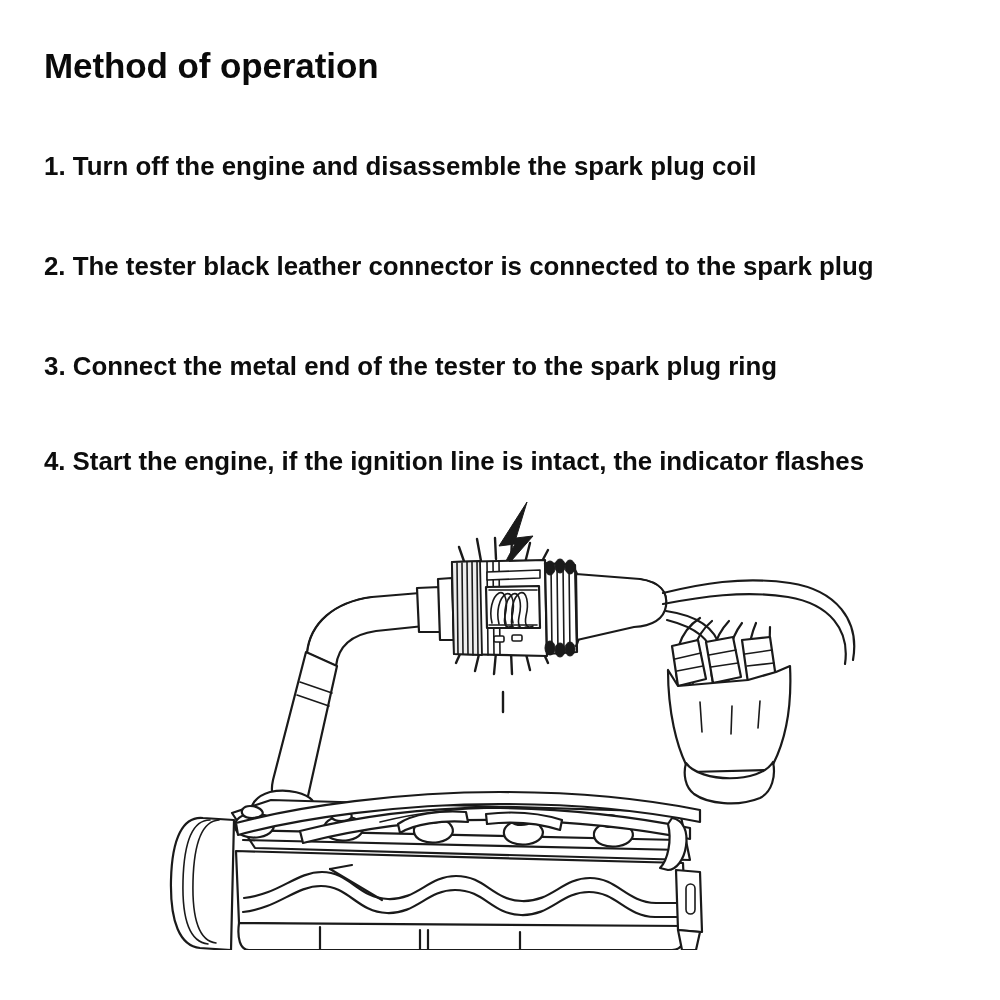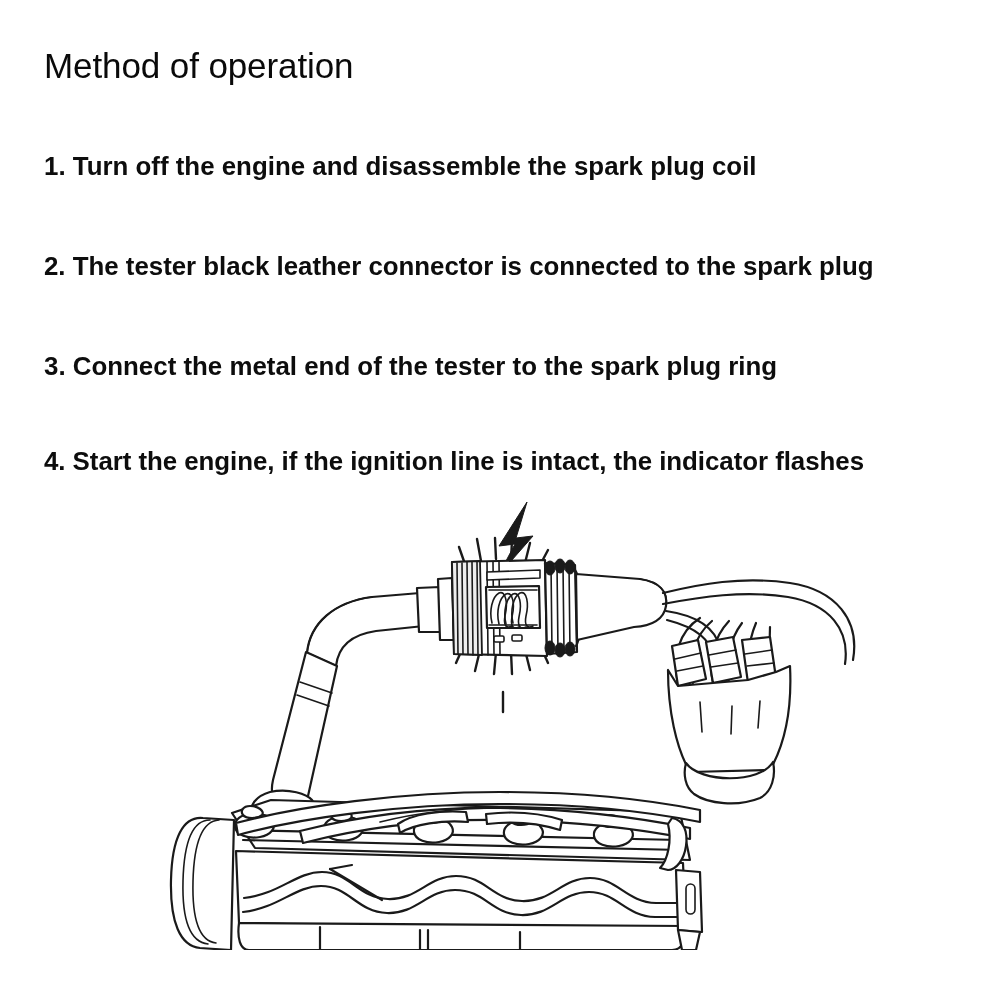--- a/index.html
+++ b/index.html
@@ -17,21 +17,21 @@
     font-family: "Liberation Sans", sans-serif;
     -webkit-font-smoothing: antialiased;
   }
 
   
   .page-title {
     position: absolute;
     left: 44px;
     top: 47px;
     font-size: 35px;
-    font-weight: 400;
+    font-weight: 700;
     color: #0a0a0a;
     letter-spacing: -0.1px;
     white-space: nowrap;
     line-height: 1.1;
   }
   .step {
     position: absolute;
     left: 44px;
     font-size: 26px;
     font-weight: 700;

